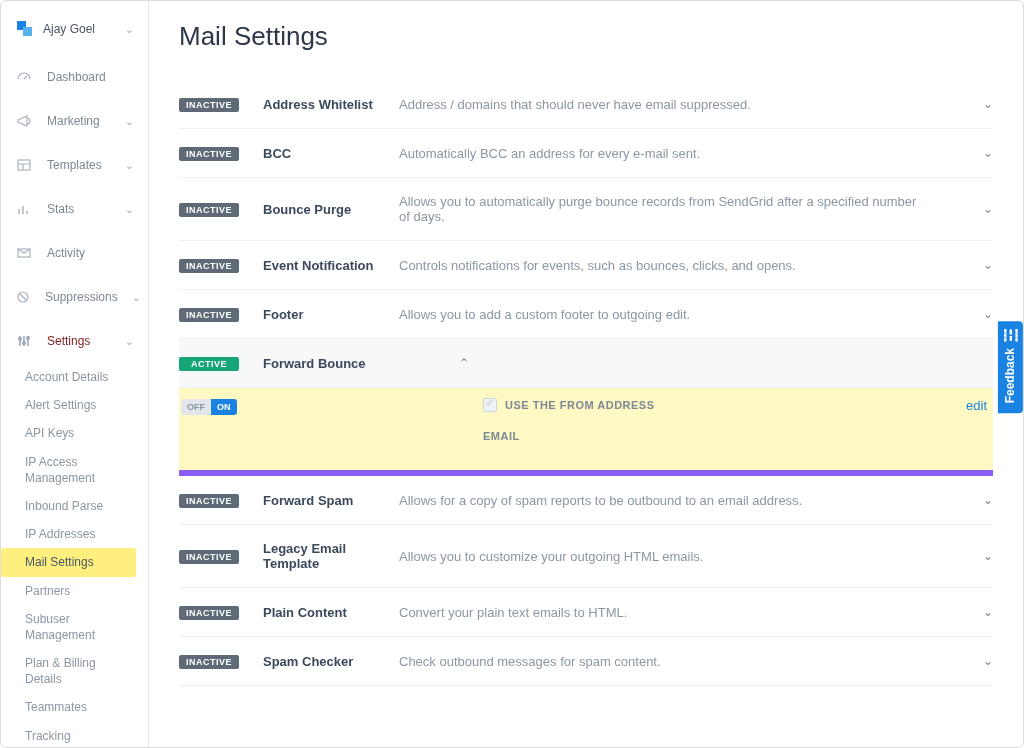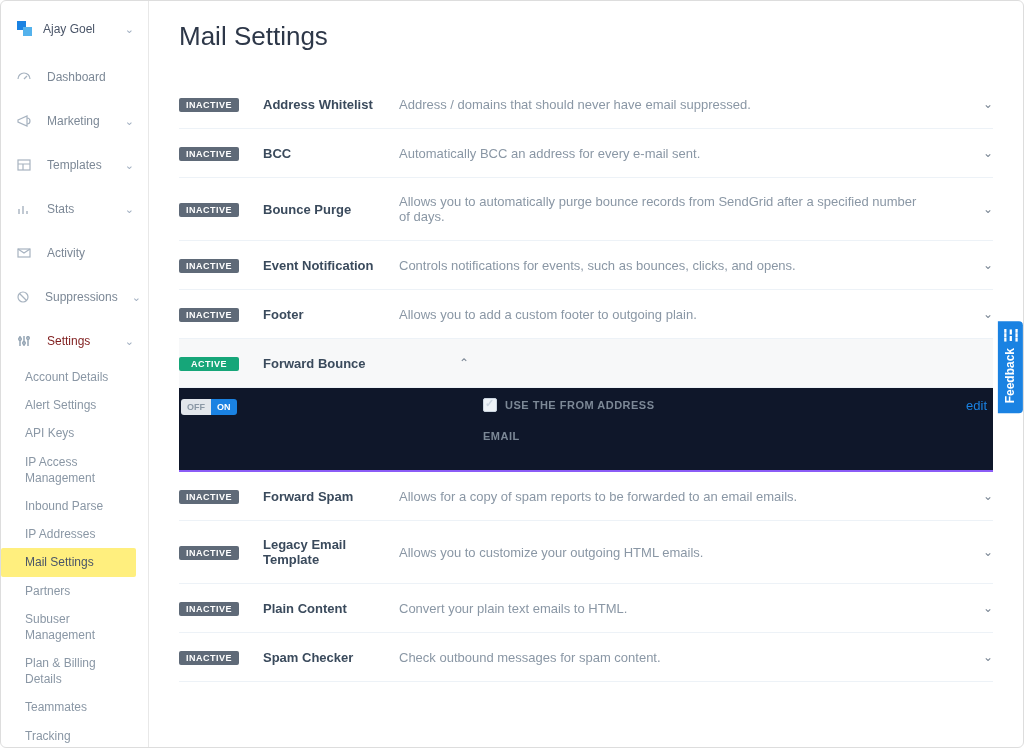--- a/index.html
+++ b/index.html
@@ -27,21 +27,21 @@
     .col-desc { flex: 1; }
     .col-options { width: 70px; text-align: right; }
     .row { display: flex; align-items: center; padding: 16px 0; border-bottom: 1px solid #edf2f7; }
     .row.expanded { background: #f7f8f9; }
     .badge { display: inline-block; font-size: 9px; font-weight: 700; letter-spacing: 0.5px; padding: 2px 0; width: 60px; text-align: center; color: #fff; border-radius: 2px; }
     .badge.inactive { background: #5f6a78; }
     .badge.active { background: #16a679; }
     .setting-name { font-size: 13px; font-weight: 700; color: #3a4a5c; }
     .setting-desc { font-size: 13px; color: #8a97a5; }
     .expand-icon { color: #7c8896; font-size: 12px; cursor: pointer; text-align: right; }
-    .expanded-panel { background: #0f172a; padding: 10px 0 28px 0; border-bottom: 2px solid #8b5cf6; display: flex; }
+    .expanded-panel { background: #fef9c3; padding: 10px 0 28px 0; border-bottom: 6px solid #8b5cf6; display: flex; }
     .toggle-wrap { width: 84px; padding-left: 2px; }
     .toggle { display: inline-flex; border-radius: 3px; overflow: hidden; font-size: 9px; font-weight: 600; }
     .toggle .off { background: #e2e6eb; color: #8a97a5; padding: 3px 6px; }
     .toggle .on { background: #1a82e2; color: #fff; padding: 3px 6px; }
     .panel-body { flex: 1; padding-left: 136px; margin-left: -136px; }
     .panel-body-inner { margin-left: 220px; }
     .checkbox-row { display: flex; align-items: center; gap: 8px; color: #7c8896; font-size: 11px; font-weight: 700; letter-spacing: 0.5px; }
     .checkbox { width: 14px; height: 14px; border: 1px solid #cbd5e0; border-radius: 2px; background: #edf2f7; position: relative; }
     .checkbox::after { content: "✓"; position: absolute; top: -2px; left: 1px; font-size: 11px; color: #cbd5e0; }
     .email-label { margin-top: 18px; font-size: 11px; font-weight: 700; letter-spacing: 0.5px; color: #7c8896; }
@@ -181,21 +181,21 @@
         </div>
         <div class="row">
           <div class="col-state"><span class="badge inactive">INACTIVE</span></div>
           <div class="col-setting setting-name">Event Notification</div>
           <div class="col-desc setting-desc">Controls notifications for events, such as bounces, clicks, and opens.</div>
           <div class="col-options expand-icon">⌄</div>
         </div>
         <div class="row">
           <div class="col-state"><span class="badge inactive">INACTIVE</span></div>
           <div class="col-setting setting-name">Footer</div>
-          <div class="col-desc setting-desc">Allows you to add a custom footer to outgoing plain.</div>
+          <div class="col-desc setting-desc">Allows you to add a custom footer to outgoing edit.</div>
           <div class="col-options expand-icon">⌄</div>
         </div>
         <div class="row expanded">
           <div class="col-state"><span class="badge active">ACTIVE</span></div>
           <div class="col-setting setting-name">Forward Bounce</div>
           <div class="col-options expand-icon">⌃</div>
         </div>
         <div class="expanded-panel">
           <div class="toggle-wrap"><span class="toggle">
               <span class="off">OFF</span>
@@ -208,21 +208,21 @@
                 <span>USE THE FROM ADDRESS</span>
               </div>
               <div class="email-label">EMAIL</div>
             </div>
           </div>
           <div class="panel-right"><span class="edit-link">edit</span></div>
         </div>
         <div class="row">
           <div class="col-state"><span class="badge inactive">INACTIVE</span></div>
           <div class="col-setting setting-name">Forward Spam</div>
-          <div class="col-desc setting-desc">Allows for a copy of spam reports to be forwarded to an email emails.</div>
+          <div class="col-desc setting-desc">Allows for a copy of spam reports to be outbound to an email address.</div>
           <div class="col-options expand-icon">⌄</div>
         </div>
         <div class="row">
           <div class="col-state"><span class="badge inactive">INACTIVE</span></div>
           <div class="col-setting setting-name">Legacy Email Template</div>
           <div class="col-desc setting-desc">Allows you to customize your outgoing HTML emails.</div>
           <div class="col-options expand-icon">⌄</div>
         </div>
         <div class="row">
           <div class="col-state"><span class="badge inactive">INACTIVE</span></div>

